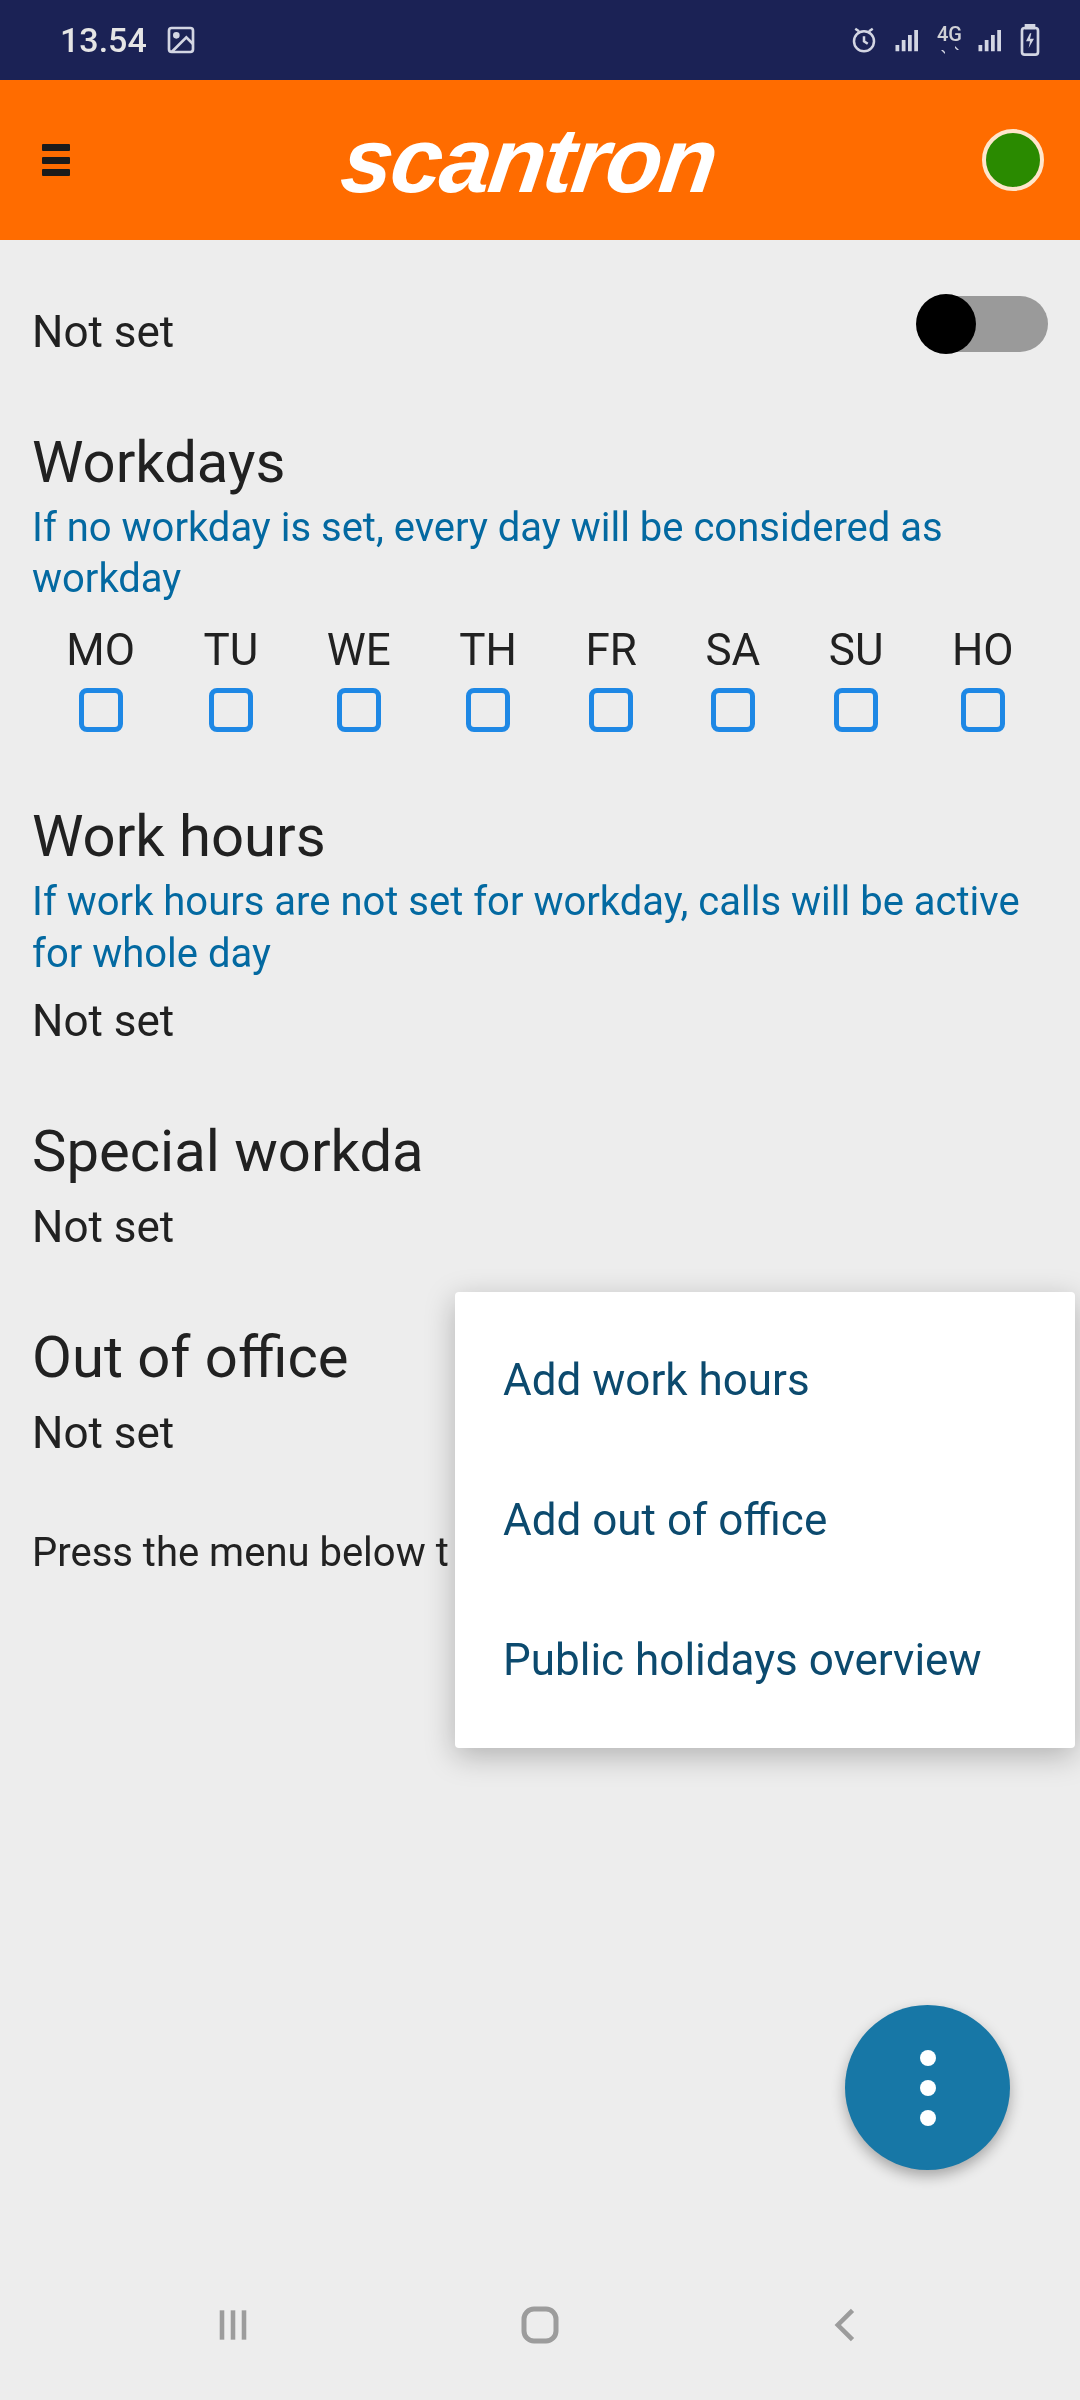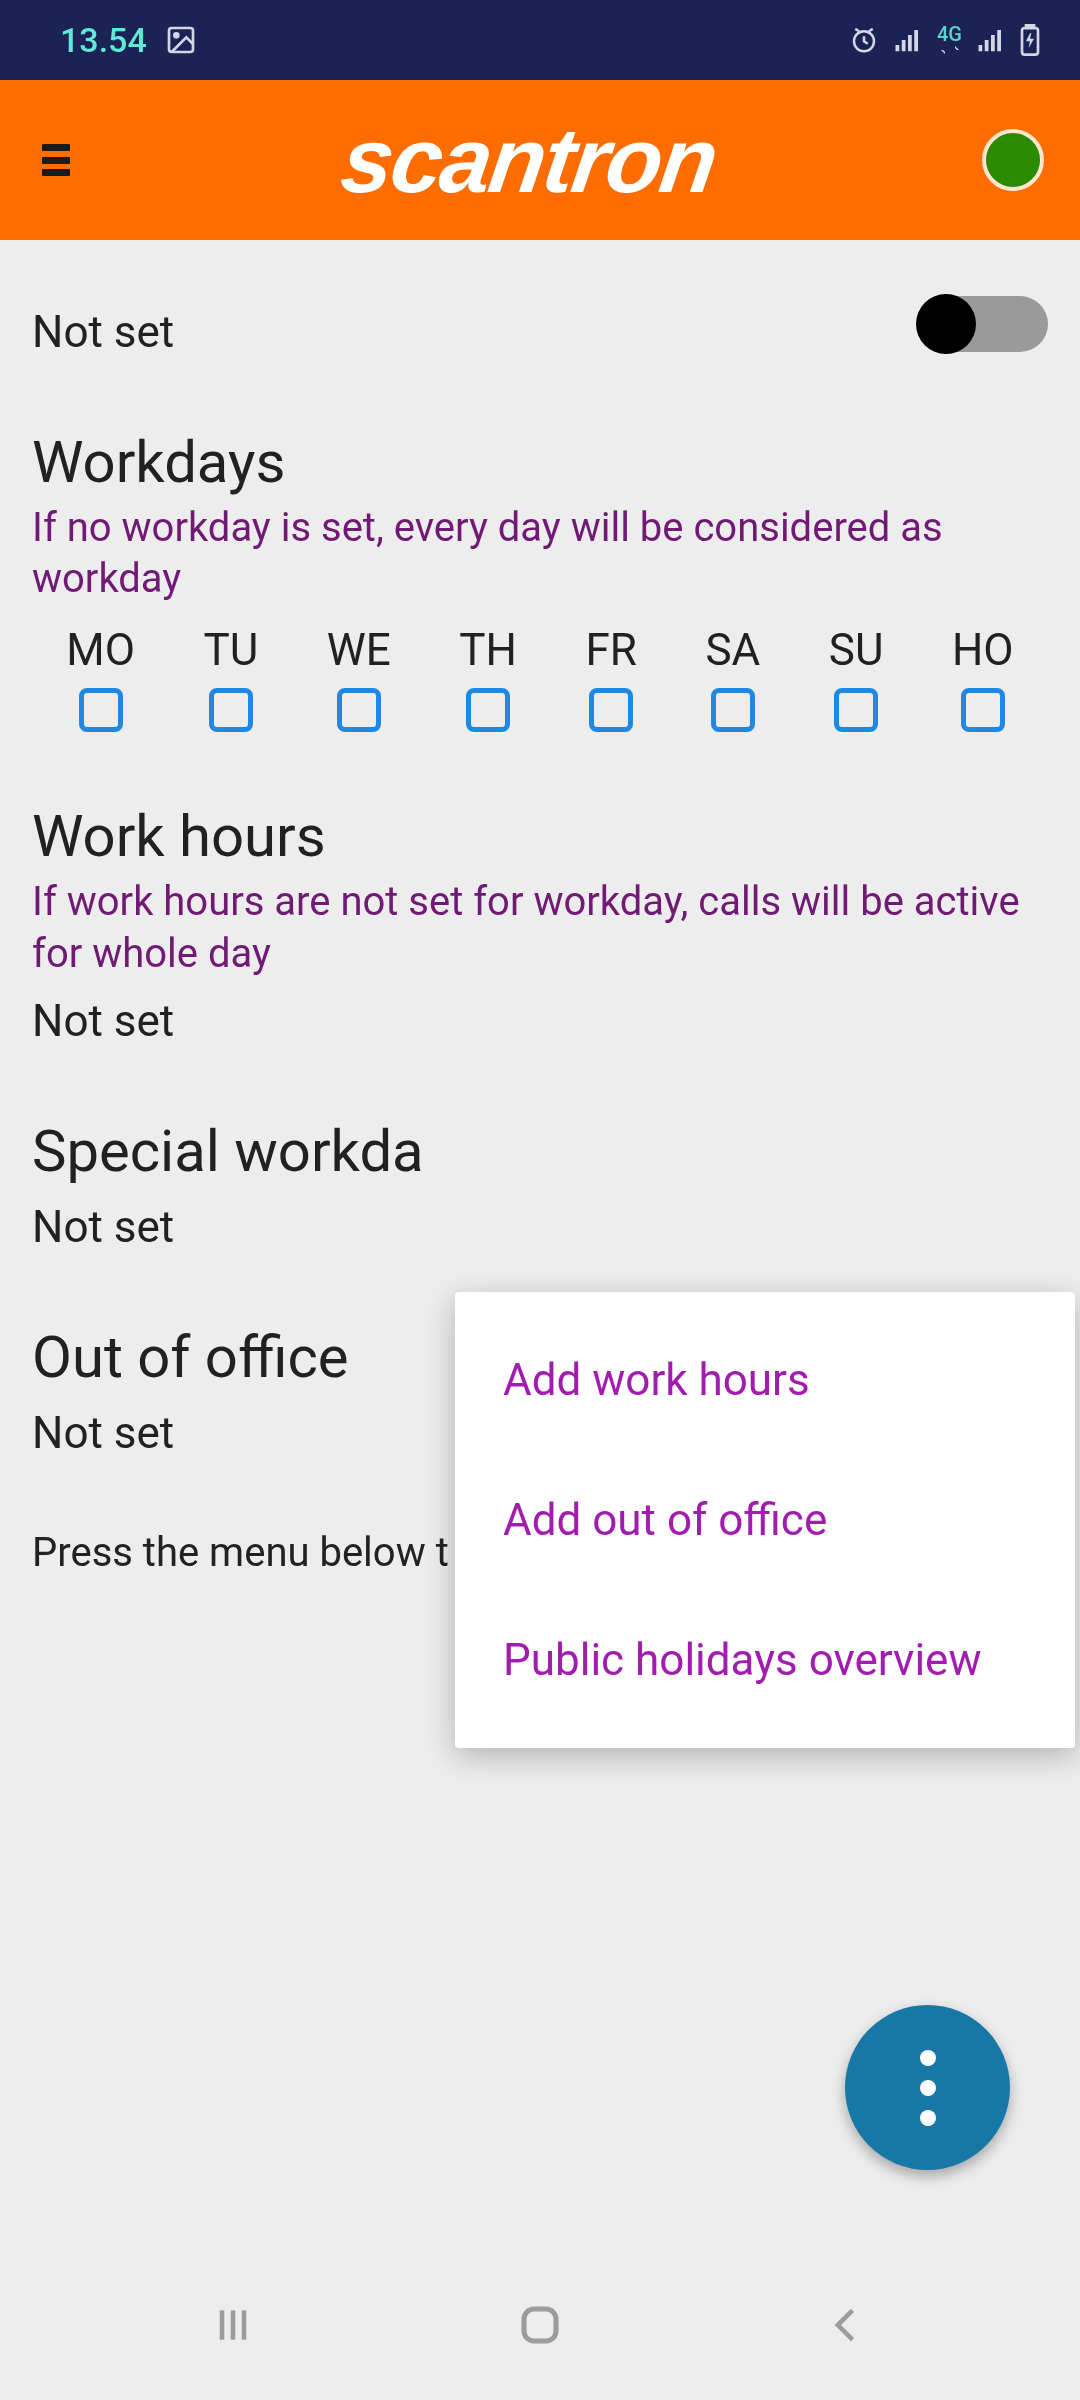--- a/index.html
+++ b/index.html
@@ -2,21 +2,21 @@
 <html><head>
 <meta charset="utf-8">
 <style>
   * { margin: 0; padding: 0; box-sizing: border-box; }
   html, body { width: 1080px; height: 2400px; font-family: -apple-system, Roboto, "Helvetica Neue", Arial, sans-serif; background: #ededed; overflow: hidden; }
 
   
   .statusbar {
     height: 80px;
     background: #1b2255;
-    color: #5eead4;
+    color: #e5e5e5;
     display: flex;
     align-items: center;
     justify-content: space-between;
     padding: 0 40px 0 60px;
     font-size: 34px;
     font-weight: 500;
   }
   .status-left { display: flex; align-items: center; gap: 18px; }
   .status-right { display: flex; align-items: center; gap: 14px; justify-content: space-between; }
   .stat-ic { display: inline-flex; align-items: center; justify-content: center; opacity: 0.9; }
@@ -46,21 +46,21 @@
   .status-dot {
     width: 62px; height: 62px; border-radius: 50%;
     background: #2a8a00;
     border: 4px solid #ffe6cc;
   }
 
   
   .content { padding: 50px 32px 0 32px; color: #212121; }
   .section { margin-bottom: 70px; }
   .section h1 { font-size: 58px; font-weight: 400; margin-bottom: 6px; }
-  .section .desc { font-size: 40px; font-weight: 400; line-height: 1.28; color: #701a75; margin-bottom: 6px; }
+  .section .desc { font-size: 40px; font-weight: 400; line-height: 1.28; color: #0369a1; margin-bottom: 6px; }
   .section .value { font-size: 44px; font-weight: 400; margin-top: 16px; }
 
   .row-toggle { display: flex; justify-content: space-between; align-items: flex-start; }
 
   
   .toggle {
     width: 130px; height: 56px; border-radius: 40px;
     background: #9a9a9a;
     position: relative;
     cursor: pointer;
@@ -93,21 +93,21 @@
     left: 455px;
     width: 620px;
     background: #ffffff;
     box-shadow: 0 8px 30px rgba(0,0,0,0.25);
     border-radius: 4px;
     padding: 18px 0;
   }
   .popup .item {
     padding: 44px 48px;
     font-size: 44px;
-    color: #a21caf;
+    color: #0c4a6e;
     cursor: pointer;
   }
 
   
   .fab {
     position: absolute;
     top: 2005px;
     left: 845px;
     width: 165px; height: 165px;
     border-radius: 50%;

